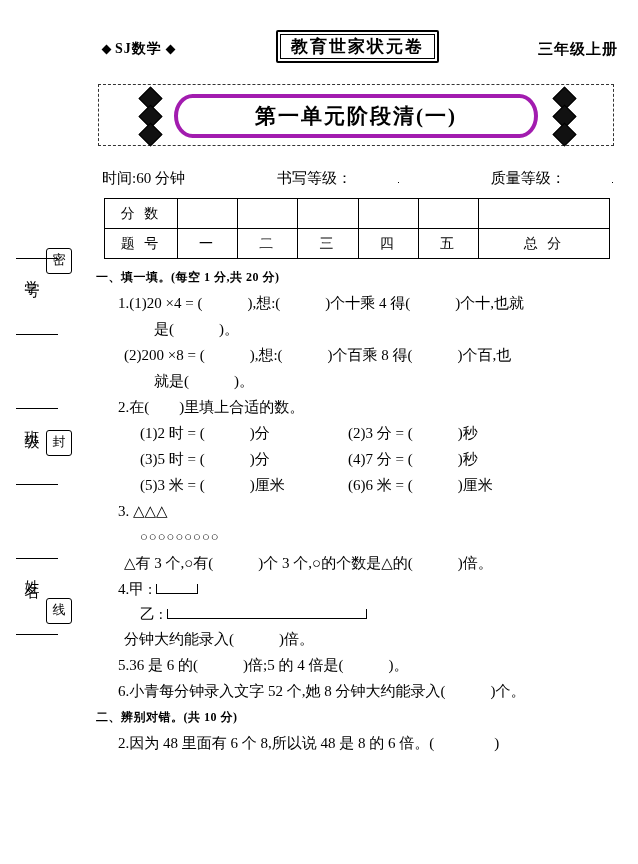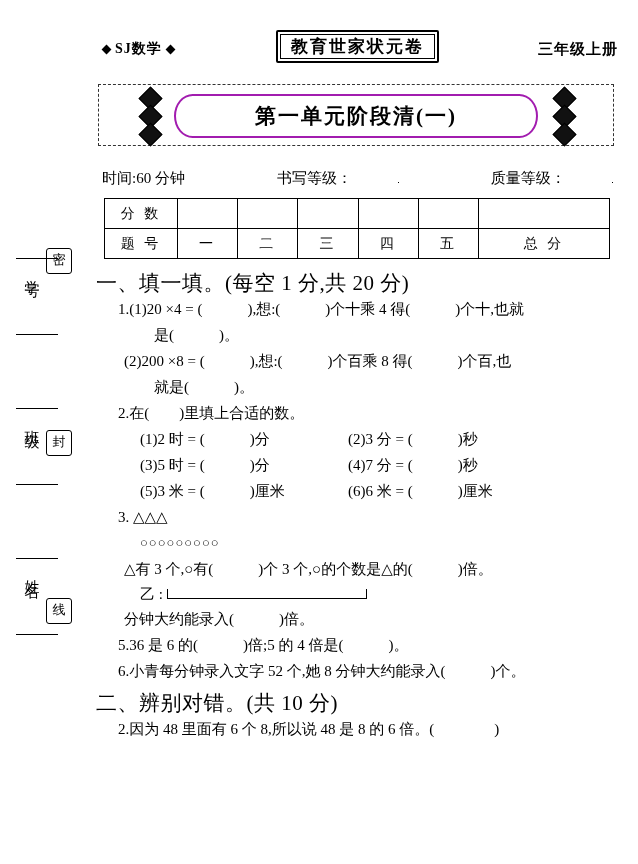--- a/index.html
+++ b/index.html
@@ -120,21 +120,21 @@
     height: 62px;
     border: 1px dashed #333;
     box-sizing: border-box;
   }
   .banner {
     position: absolute;
     left: 100px;
     top: 94px;
     width: 364px;
     height: 44px;
-    border: 2px solid #a21caf;
+    border: 4px solid #a21caf;
     border-radius: 22px 22px 22px 22px / 26px 26px 26px 26px;
     background: #fff;
     box-sizing: border-box;
   }
   .banner-text {
     position: absolute;
     left: 0;
     top: 0;
     width: 100%;
     height: 100%;
@@ -207,23 +207,22 @@
   
   .content {
     position: absolute;
     left: 22px;
     top: 264px;
     width: 522px;
     font-size: 15px;
     line-height: 26px;
   }
   .sec-head {
-    font-weight: normal;
-    font-size: 21px;
-    margin-top: 6px;
+    font-weight: bold;
+    font-size: 12px;
     letter-spacing: 0.5px;
   }
   .q {
     margin-left: 22px;
     white-space: nowrap;
   }
   .q2 {
     margin-left: 28px;
     white-space: nowrap;
   }
@@ -369,20 +368,23 @@
     </div>
     <div class="two-col">
       <span class="c1">(5)3 米 = (　　　)厘米</span>
       <span class="c2">(6)6 米 = (　　　)厘米</span>
     </div>
 
     <div class="q">3. △△△</div>
     <div class="shapes-cir">○○○○○○○○○</div>
     <div class="q2">△有 3 个,○有(　　　)个 3 个,○的个数是△的(　　　)倍。</div>
 
+    <div class="q">
+      <span>4.甲 :</span><span class="seg-a"></span>
+    </div>
     <div class="seg-row">
       <span>乙 :</span>
         <span class="seg-b"></span>
     </div>
     <div class="q2">分钟大约能录入(　　　)倍。</div>
 
     <div class="q">5.36 是 6 的(　　　)倍;5 的 4 倍是(　　　)。</div>
     <div class="q">6.小青每分钟录入文字 52 个,她 8 分钟大约能录入(　　　)个。</div>
 
     <div class="sec-head">二、辨别对错。(共 10 分)</div>

